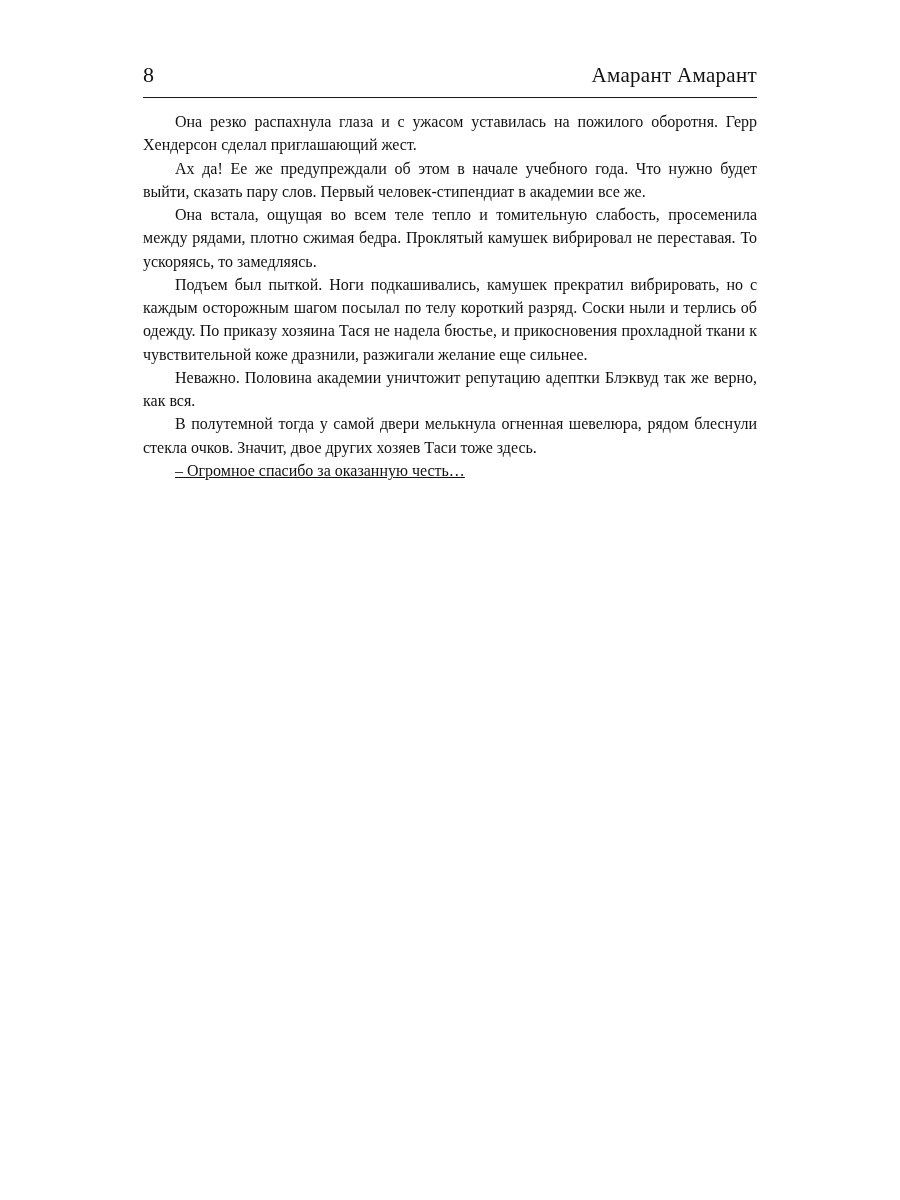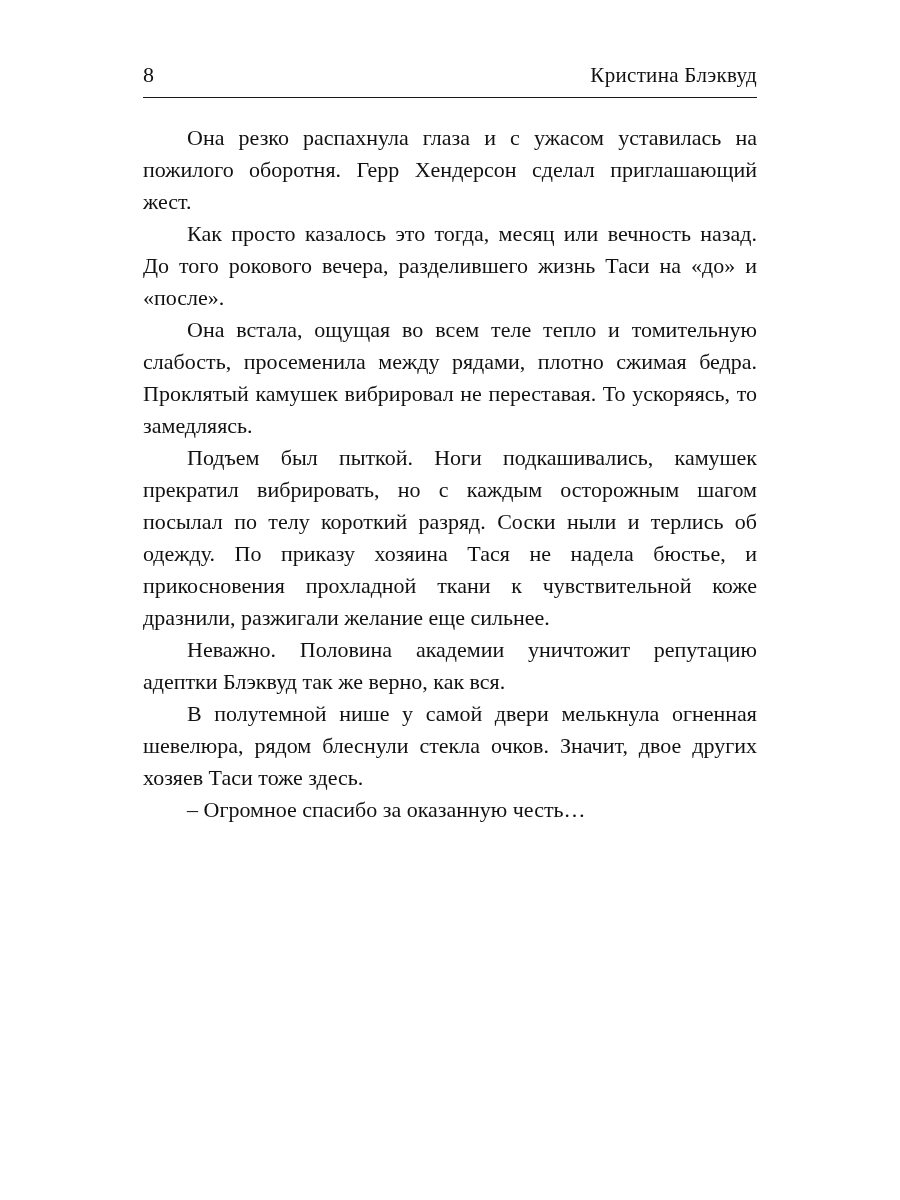--- a/index.html
+++ b/index.html
@@ -34,48 +34,49 @@
   .folio {
     font-size: 22px;
     font-family: "Liberation Serif", "DejaVu Serif", serif;
   }
   .head-title {
     font-size: 21px;
     font-family: "Liberation Serif", "DejaVu Serif", serif;
     letter-spacing: 0.3px;
   }
   .body-text {
-    margin-top: 24px;
-    font-size: 22px;
+    margin-top: 12px;
+    font-size: 16px;
     line-height: 1.455;
     text-align: justify;
     text-justify: inter-word;
     hyphens: manual;
   }
   .body-text p {
     margin: 0;
     text-indent: 2.0em;
   }
   .body-text p.dialogue {
     text-indent: 2.0em;
+    text-decoration: underline;
   }
 </style>
 </head>
 <body>
 
 <div class="page">
 
   <div class="running-head">
     <span class="folio">8</span>
-    <span class="head-title">Кристина Блэквуд</span>
+    <span class="head-title">Амарант Амарант</span>
   </div>
 
   <div class="body-text">
     <p>Она резко распахнула глаза и с ужасом уставилась на пожилого оборотня. Герр Хендерсон сделал приглашающий жест.</p>
-    <p>Как просто казалось это тогда, месяц или вечность назад. До того рокового вечера, разделившего жизнь Таси на «до» и «после».</p>
+    <p>Ах да! Ее же предупреждали об этом в начале учебного года. Что нужно будет выйти, сказать пару слов. Первый человек-стипендиат в академии все же.</p>
     <p>Она встала, ощущая во всем теле тепло и томительную слабость, просеменила между рядами, плотно сжимая бедра. Проклятый камушек вибрировал не переставая. То ускоряясь, то замедляясь.</p>
     <p>Подъем был пыткой. Ноги подкашивались, камушек прекратил вибрировать, но с каждым осторожным шагом посылал по телу короткий разряд. Соски ныли и терлись об одежду. По приказу хозяина Тася не надела бюстье, и прикосновения прохладной ткани к чувствительной коже дразнили, разжигали желание еще сильнее.</p>
     <p>Неважно. Половина академии уничтожит репутацию адептки Блэквуд так же верно, как вся.</p>
-    <p>В полутемной нише у самой двери мелькнула огненная шевелюра, рядом блеснули стекла очков. Значит, двое других хозяев Таси тоже здесь.</p>
+    <p>В полутемной тогда у самой двери мелькнула огненная шевелюра, рядом блеснули стекла очков. Значит, двое других хозяев Таси тоже здесь.</p>
     <p class="dialogue">– Огромное спасибо за оказанную честь…</p>
   </div>
 
 </div>
 
 </body></html>

